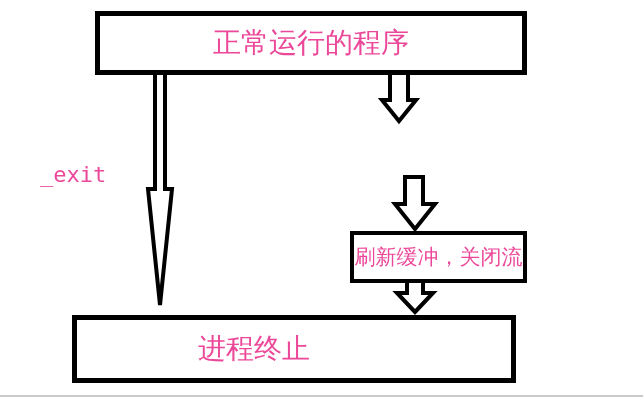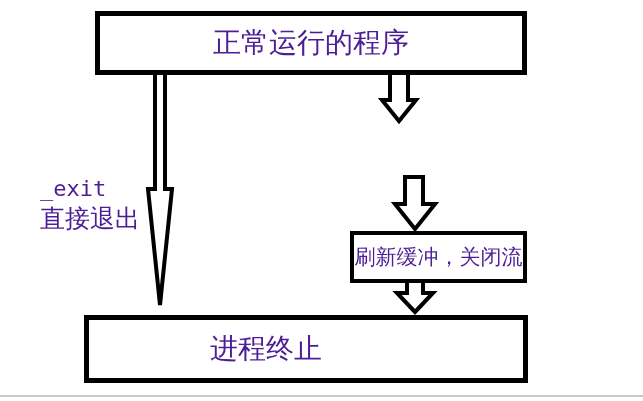--- a/index.html
+++ b/index.html
@@ -7,21 +7,21 @@
     padding: 0;
     background: #ffffff;
   }
   .canvas {
     position: relative;
     width: 643px;
     height: 401px;
     background: #ffffff;
     overflow: hidden;
     font-family: "Liberation Sans", sans-serif;
-    color: #4c1d95;
+    color: #ec4899;
   }
   .arrows {
     position: absolute;
     left: 0;
     top: 0;
     width: 643px;
     height: 401px;
   }
   .arrows path {
     fill: #ffffff;
@@ -46,31 +46,30 @@
   }
   .box-cleanup {
     left: 357px; top: 121px; width: 171px; height: 57px;
     font-size: 26px;
   }
   .box-flush {
     left: 350px; top: 231px; width: 177px; height: 52px;
     font-size: 21px;
   }
   .box-terminate {
-    left: 84px; top: 315px; width: 444px; height: 68px;
+    left: 72px; top: 315px; width: 444px; height: 68px;
     border-width: 5px;
     font-size: 28px;
   }
   .box-terminate span {
     transform: translateX(-40px);
   }
   .label {
     position: absolute;
     white-space: nowrap;
-    margin-top: 14px;
   }
   .label-underscore-exit {
     left: 40px; top: 162px;
     font-family: "DejaVu Sans Mono", monospace;
     font-size: 22px;
   }
   .label-direct-exit {
     left: 40px; top: 188px;
     font-size: 25px;
   }
@@ -110,18 +109,17 @@
   <div class="box box-flush">
     <span>刷新缓冲，关闭流</span>
   </div>
 
   <div class="box box-terminate">
     <span>进程终止</span>
   </div>
 
   <div class="label label-underscore-exit">_exit</div>
 
-  <div class="label label-direct-exit">直接退出</div>
 
 
   <div class="bottom-divider"></div>
 
 </div>
 
 </body></html>

